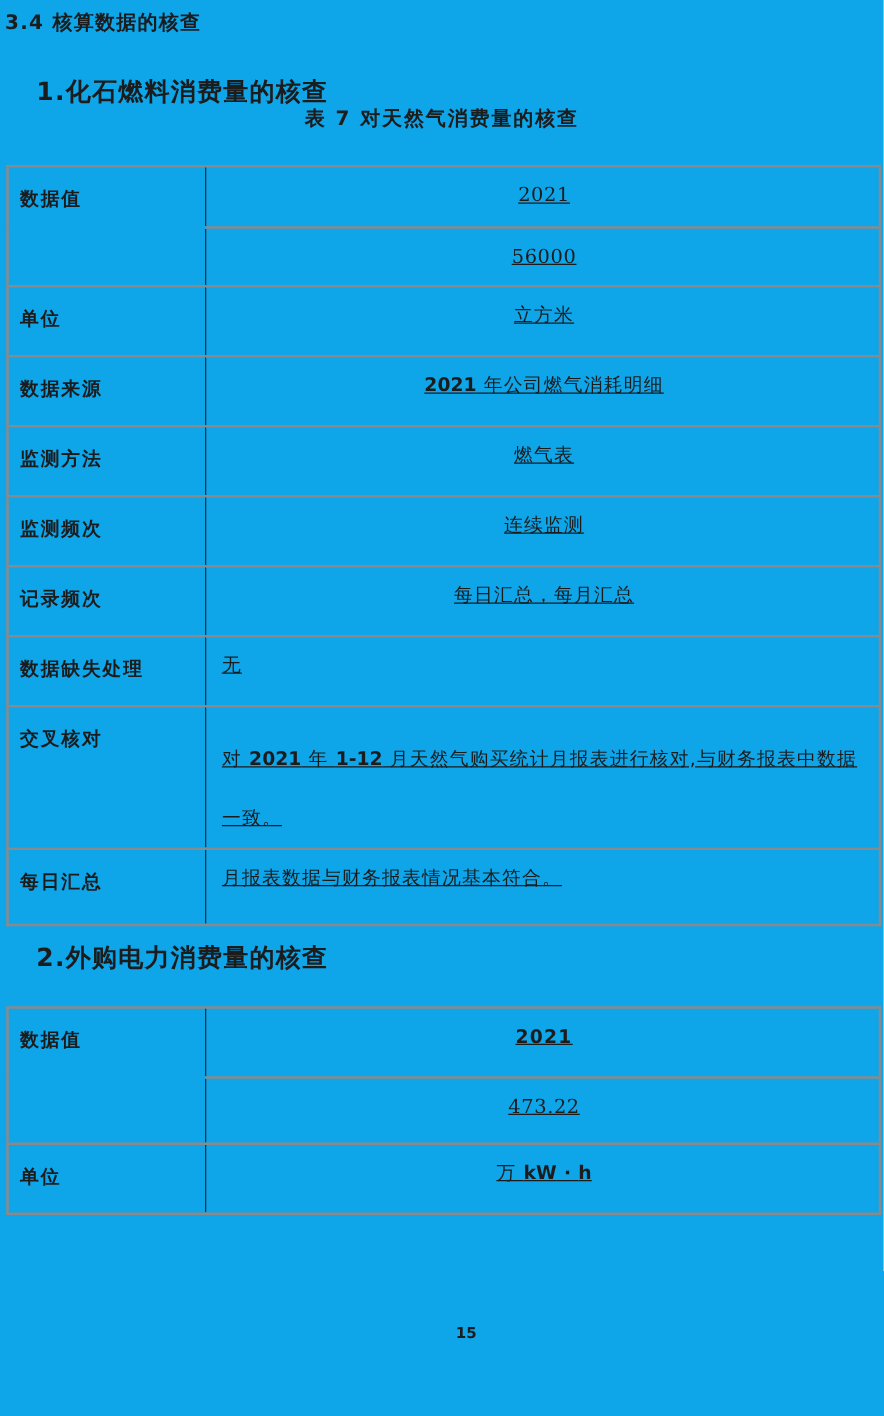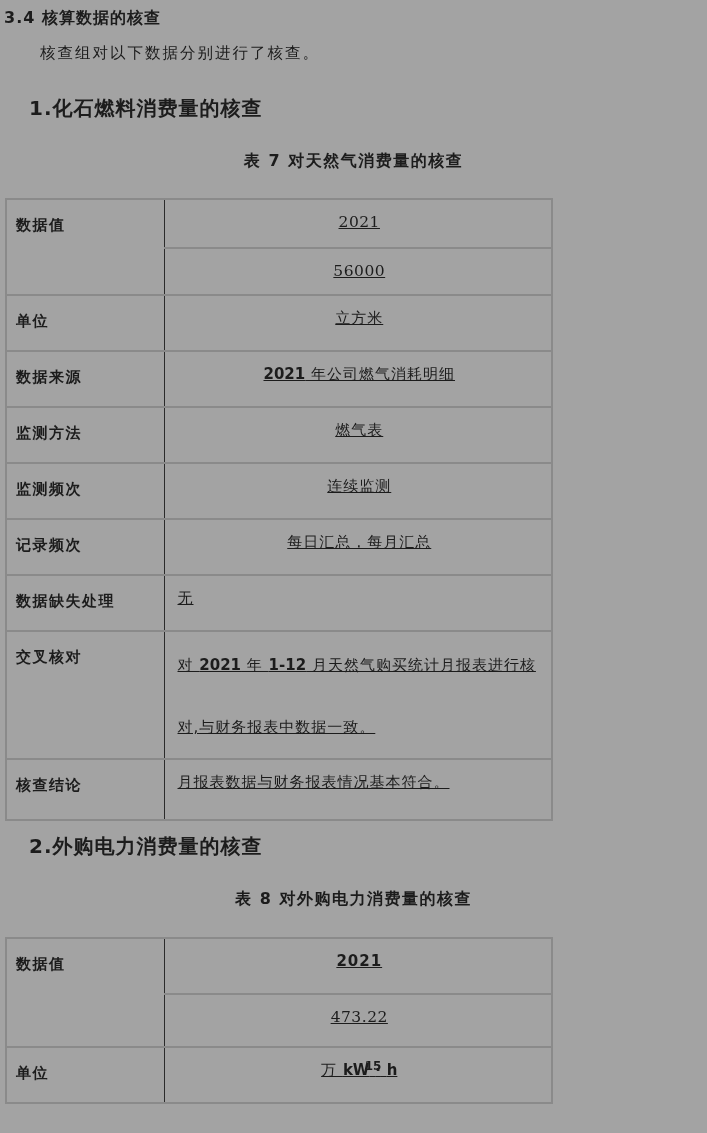--- a/index.html
+++ b/index.html
@@ -3,43 +3,43 @@
 <meta charset="utf-8">
 <style>
   :root{
     --gline:#8a8a8a;
     --dline:#2b2b2b;
     --ink:#1c1c1c;
   }
   *{box-sizing:border-box;margin:0;padding:0;}
   html,body{background:#fff;}
   .page{
-    width:707px;height:1133px;background:#a3a3a3;position:relative;
+    width:707px;height:1133px;background:#0ea5e9;position:relative;
     font-family:"DejaVu Sans",sans-serif;color:var(--ink);overflow:hidden;
   }
   .h-section{
     padding-top:7px;margin-left:4px;
     font-size:16px;font-weight:bold;letter-spacing:1px;line-height:21px;
   }
   .intro{
     margin:15px 0 0 40px;font-size:15.5px;letter-spacing:2px;line-height:20px;font-weight:400;
   }
   .h-sub{
     margin-left:29px;font-size:20px;font-weight:bold;letter-spacing:1px;line-height:21px;
   }
   .h-sub.first{margin-top:35px;}
   .h-sub.second{margin-top:15px;}
   .table-title{
     text-align:center;font-size:16px;font-weight:bold;letter-spacing:1.5px;line-height:21px;
   }
-  .table-title.t7{margin-top:31px;}
+  .table-title.t7{}
   .table-title.t8{margin-top:31px;}
   table.vtable{
     border-collapse:collapse;table-layout:fixed;
-    width:548px;margin-left:5px;
+    width:700px;margin-left:5px;
     border:2px solid var(--gline);
   }
   table.vtable.t7{margin-top:27px;}
   table.vtable.t8{margin-top:28px;}
   col.c1{width:158px;}
   td{
     border-top:2px solid var(--gline);
     vertical-align:top;font-size:15px;letter-spacing:1px;line-height:20px;
   }
   td.label{
@@ -50,34 +50,33 @@
   td.center{text-align:center;}
   .serif{font-family:"DejaVu Serif",serif;font-size:15.5px;letter-spacing:0.5px;}
   .bsans{font-weight:bold;}
   .lat{font-family:"DejaVu Sans",sans-serif;font-weight:bold;letter-spacing:0;}
   tr.r49 td{height:49px;}
   tr.r47 td{height:47px;}
   tr.r56 td{height:56px;}
   tr.r53 td{height:53px;text-align:center;}
   tr.r89 td{height:89px;}
   tr.r61 td{height:61px;}
-  td.cross{line-height:62px;padding-top:2px;}
+  td.cross{line-height:47px;padding-top:18px;}
   .page-number{
     position:absolute;top:1059px;left:0;width:707px;text-align:center;
     font-size:12px;font-weight:bold;letter-spacing:0;padding-left:39px;
   }
 </style>
 </head>
 <body>
 
 <div class="page">
 
   <div class="h-section">3.4 核算数据的核查</div>
 
-  <p class="intro">核查组对以下数据分别进行了核查。</p>
 
   <div class="h-sub first">1.化石燃料消费量的核查</div>
 
   <div class="table-title t7">表 7 对天然气消费量的核查</div>
 
   <table class="vtable t7">
     <colgroup>
         <col class="c1">
         <col class="c2">
       </colgroup>
@@ -111,29 +110,28 @@
       </tr>
       <tr class="r56">
         <td class="label">数据缺失处理</td>
         <td class="val">无</td>
       </tr>
       <tr class="r89">
         <td class="label">交叉核对</td>
         <td class="val cross mix">对 <span class="lat">2021</span> 年 <span class="lat">1-12</span> 月天然气购买统计月报表进行核对,与财务报表中数据一致。</td>
       </tr>
       <tr class="r61">
-        <td class="label">核查结论</td>
+        <td class="label">每日汇总</td>
         <td class="val">月报表数据与财务报表情况基本符合。</td>
       </tr>
     </tbody>
   </table>
 
   <div class="h-sub second">2.外购电力消费量的核查</div>
 
-  <div class="table-title t8">表 8 对外购电力消费量的核查</div>
 
   <table class="vtable t8">
     <colgroup>
         <col class="c1">
         <col class="c2">
       </colgroup>
     <tbody>
       <tr class="r56">
         <td class="label" rowspan="2">数据值</td>
         <td class="val center bsans">2021</td>

